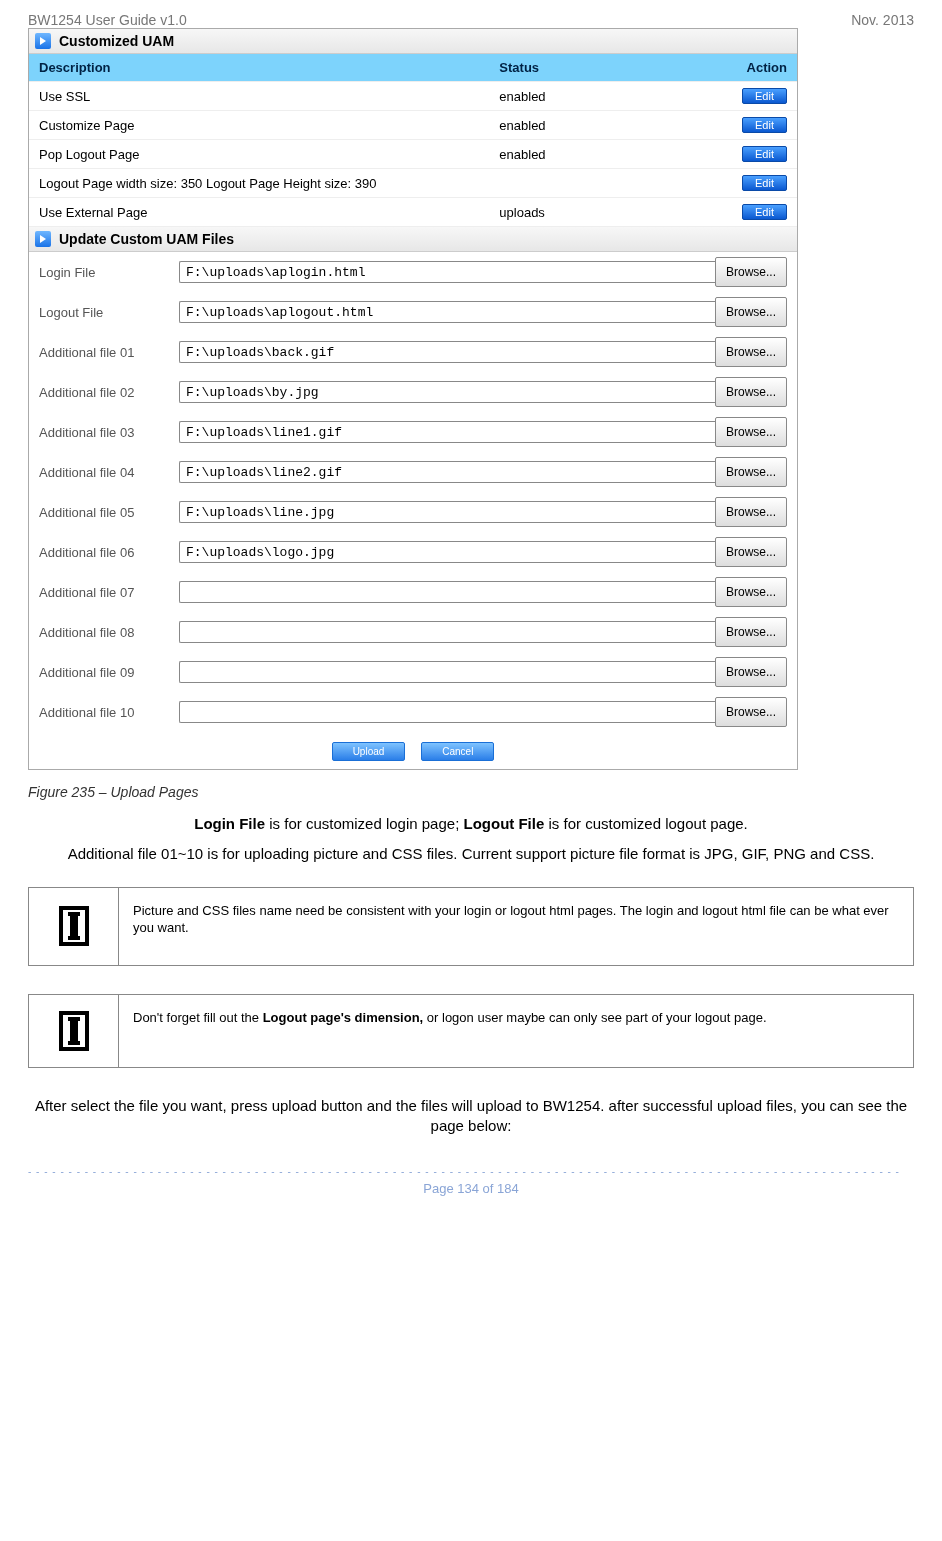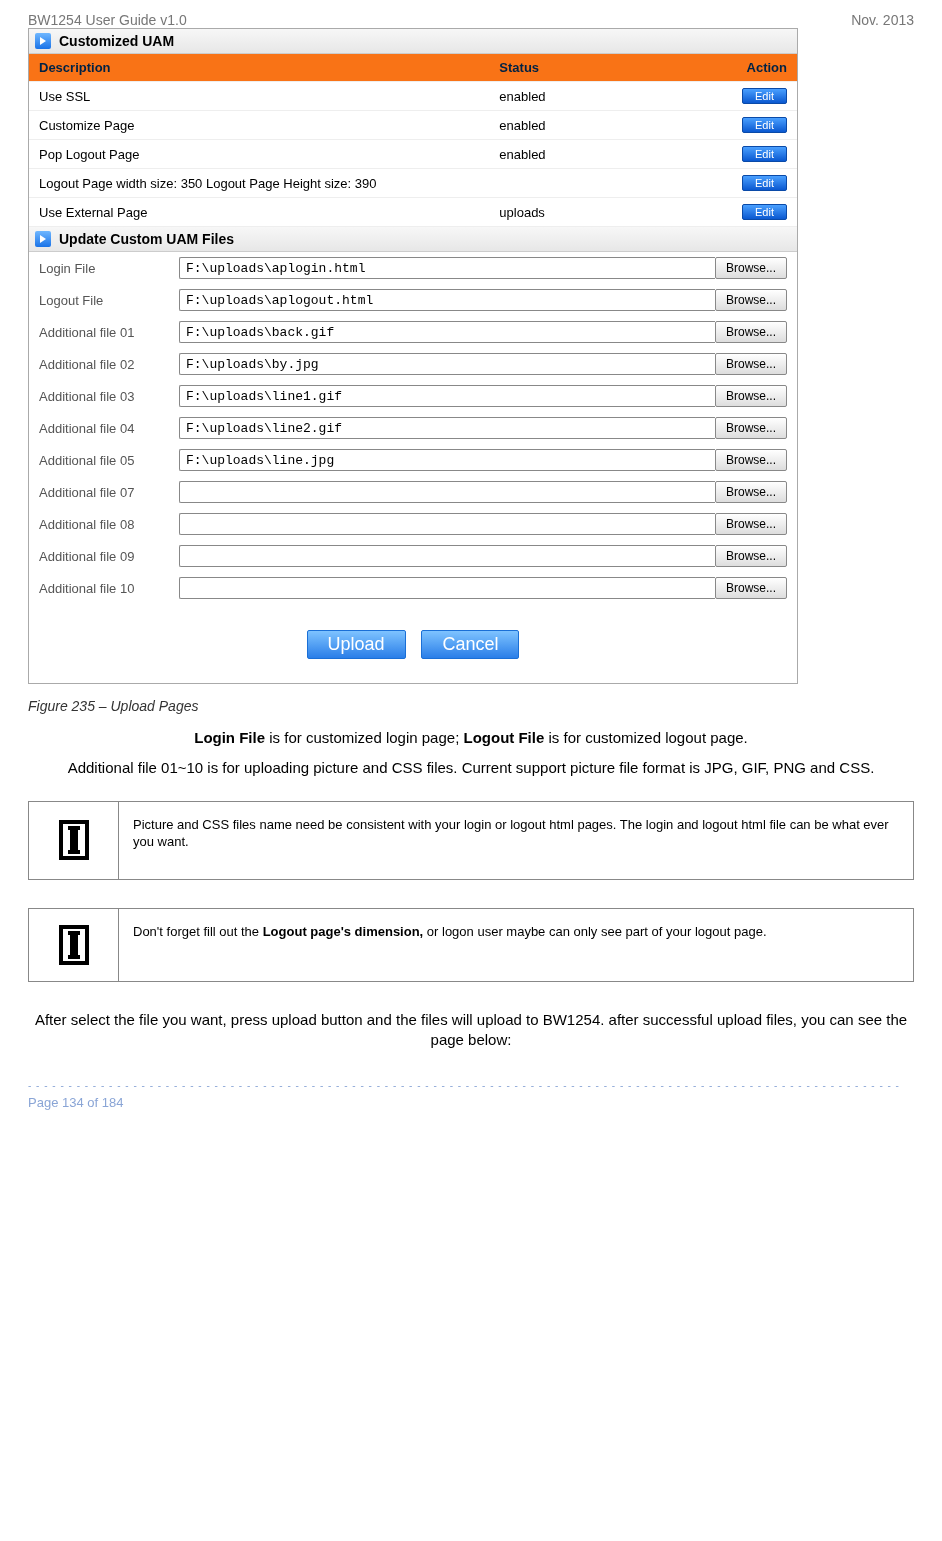--- a/index.html
+++ b/index.html
@@ -59,21 +59,21 @@
     color: #000;
   }
 
   table.uam {
     width: 100%;
     border-collapse: collapse;
     font-size: 13px;
   }
 
   table.uam thead tr {
-    background: #f97316;
+    background: #7dd3fc;
     color: #024;
   }
 
   table.uam th, table.uam td {
     text-align: left;
     padding: 6px 10px;
     border-bottom: 1px solid #eee;
   }
 
   table.uam th:last-child, table.uam td:last-child {
@@ -115,44 +115,44 @@
     border: 1px solid #888;
     padding: 2px 6px;
     font-family: "Courier New", monospace;
     font-size: 13px;
     border-radius: 2px 0 0 2px;
     border-right: none;
     background: #fff;
   }
 
   .browse-btn {
-    height: 22px;
+    height: 30px;
     border: 1px solid #888;
     background: linear-gradient(#fff,#ddd);
     font-size: 12px;
     padding: 0 10px;
     border-radius: 2px;
     cursor: pointer;
   }
 
   .button-row {
     text-align: center;
     padding: 10px 0 8px 0;
     background: #fff;
   }
 
   .primary-btn {
     border: 1px solid #1a6fd6;
     background: linear-gradient(#7ec3ff,#2a7ee8);
     color: #fff;
     padding: 3px 20px;
-    font-size: 18px;
+    font-size: 10px;
     border-radius: 2px;
     cursor: pointer;
-    margin: 16px 6px;
+    margin: 0 6px;
   }
 
   .fig-caption {
     font-style: italic;
     font-size: 14px;
     color: #333;
     margin-bottom: 14px;
   }
 
   .body-text {
@@ -213,21 +213,21 @@
 
   .footer-dashes {
     color: #8aa5d6;
     letter-spacing: 1px;
     font-size: 10px;
     margin-top: 30px;
     white-space: nowrap;
     overflow: hidden;
   }
   .page-num {
-    text-align: left;
+    text-align: center;
     color: #8aa5d6;
     font-size: 13px;
     margin-top: 4px;
   }
 </style>
 </head>
 <body>
 
 <div class="top-header">
   <span>BW1254 User Guide v1.0</span>
@@ -336,20 +336,29 @@
               <input type="text" class="file-text" value="F:\uploads\line2.gif" style="">
               <button class="browse-btn">Browse...</button>
             </div>
           </td>
         </tr>
         <tr>
           <td class="label">Additional file 05</td>
           <td>
             <div class="file-input-wrap">
               <input type="text" class="file-text" value="F:\uploads\line.jpg" style="">
+              <button class="browse-btn">Browse...</button>
+            </div>
+          </td>
+        </tr>
+        <tr>
+          <td class="label">Additional file 06</td>
+          <td>
+            <div class="file-input-wrap">
+              <input type="text" class="file-text" value="F:\uploads\logo.jpg" style="">
               <button class="browse-btn">Browse...</button>
             </div>
           </td>
         </tr>
         <tr>
           <td class="label">Additional file 07</td>
           <td>
             <div class="file-input-wrap">
               <input type="text" class="file-text" style="">
               <button class="browse-btn">Browse...</button>

